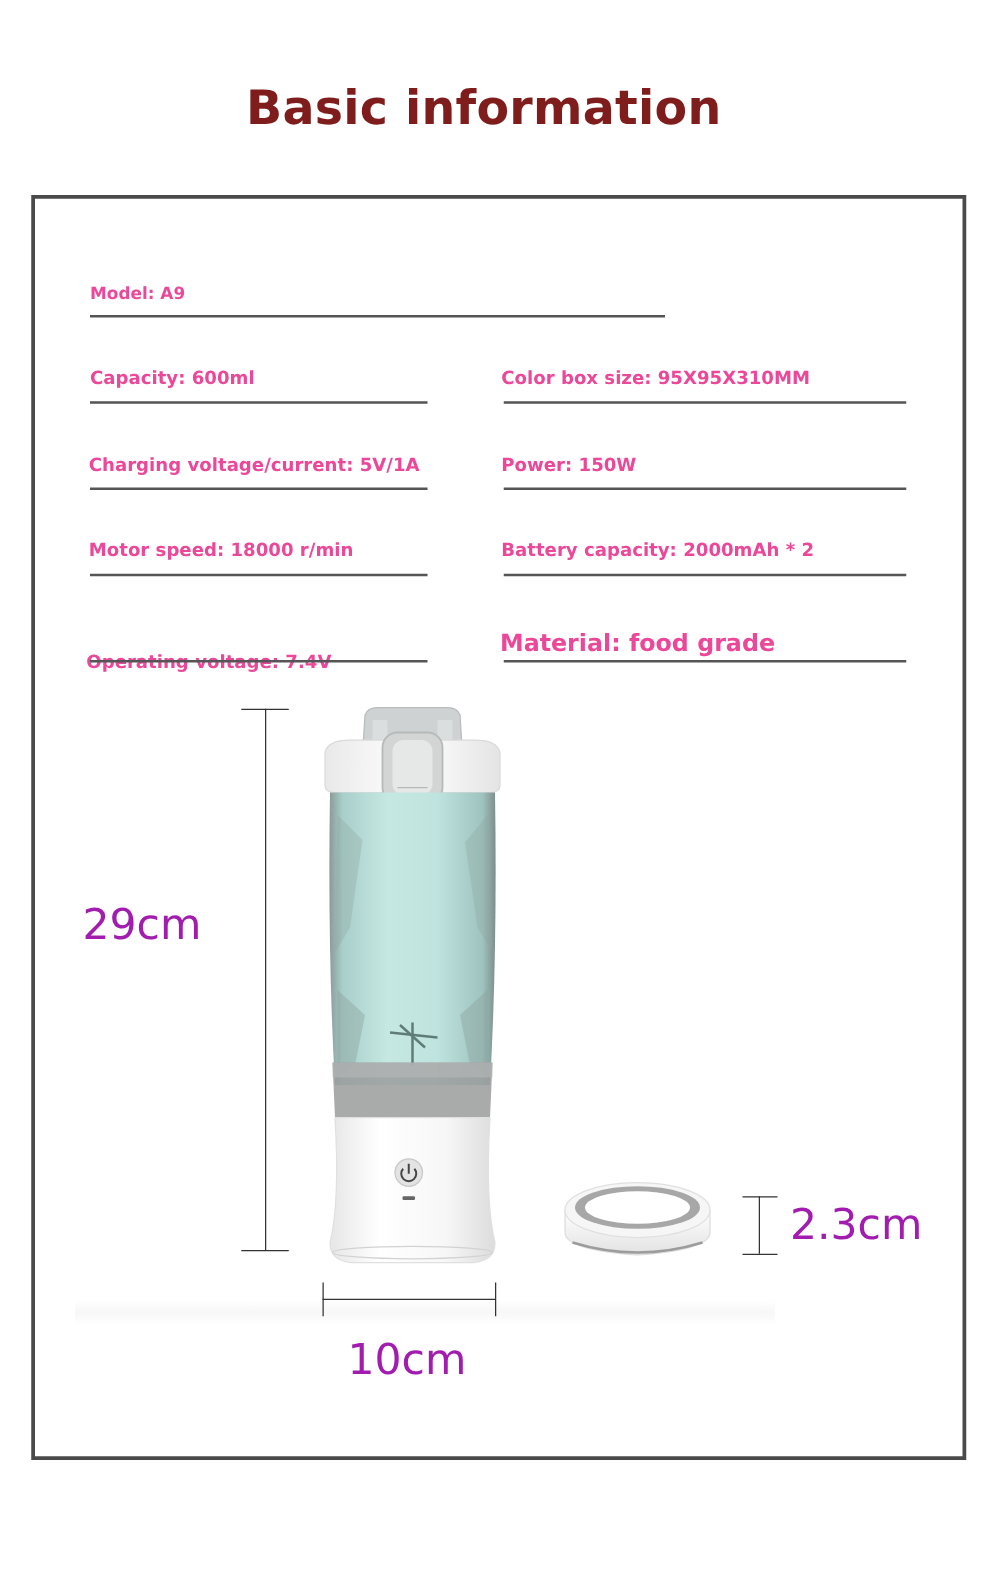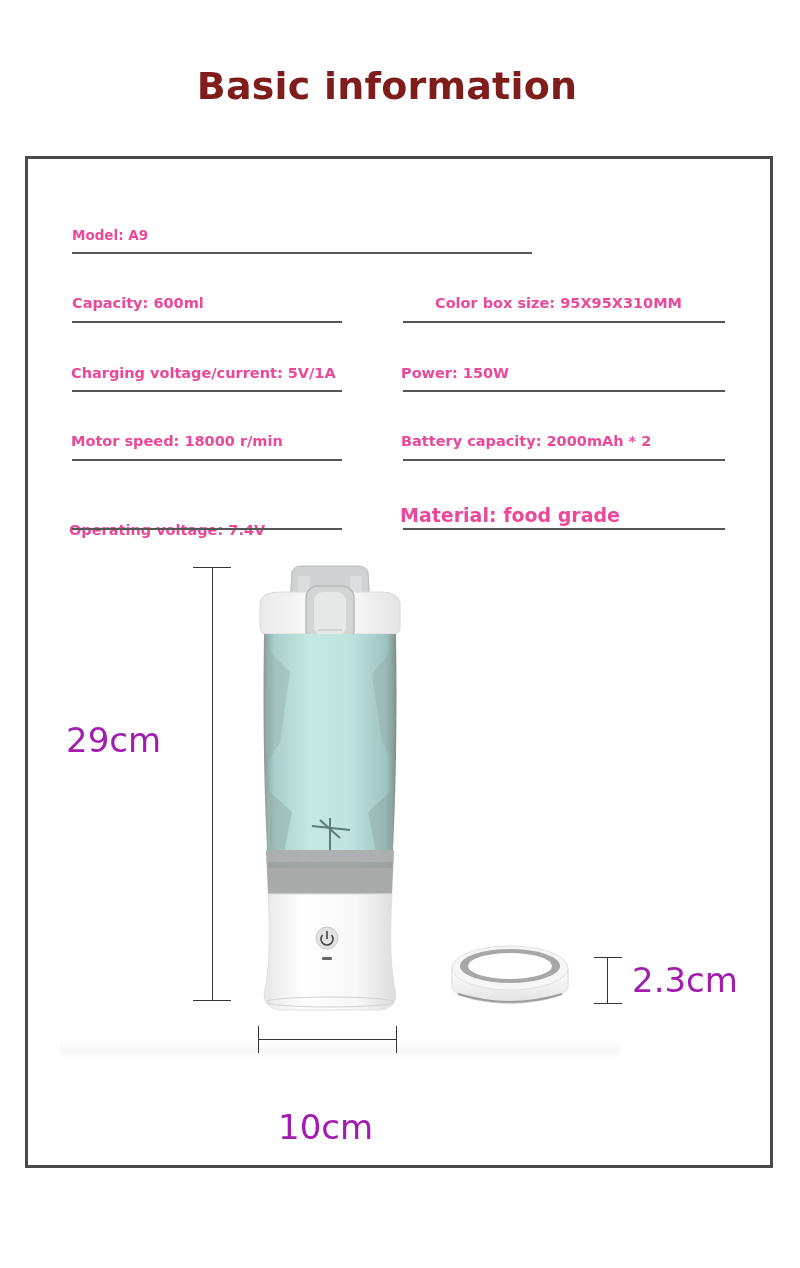--- a/index.html
+++ b/index.html
@@ -20,21 +20,21 @@
 <div class="title">Basic information</div>
 
 <div class="frame"></div>
 
 <div class="spec" style="left:72px; top:227px; font-size:13.5px;">Model: A9</div>
 <div class="rule" style="left:72px; top:252px; width:460px;"></div>
 
 <div class="spec" style="left:72px; top:295px;">Capacity: 600ml</div>
 <div class="rule" style="left:72px; top:321px; width:270px;"></div>
 
-<div class="spec" style="left:401px; top:295px;margin-left:34px;">Color box size: 95X95X310MM</div>
+<div class="spec" style="left:401px; top:295px;">Color box size: 95X95X310MM</div>
 <div class="rule" style="left:403px; top:321px; width:322px;"></div>
 
 <div class="spec" style="left:71px; top:365px;">Charging voltage/current: 5V/1A</div>
 <div class="rule" style="left:72px; top:390px; width:270px;"></div>
 
 <div class="spec" style="left:401px; top:365px;">Power: 150W</div>
 <div class="rule" style="left:403px; top:390px; width:322px;"></div>
 
 <div class="spec" style="left:71px; top:433px;">Motor speed: 18000 r/min</div>
 <div class="rule" style="left:72px; top:459px; width:270px;"></div>
@@ -111,21 +111,21 @@
   <line x1="77" y1="369" x2="77" y2="377" stroke="#444" stroke-width="1.6"></line>
   <rect x="72" y="395" width="10" height="3" rx="1" fill="#666"></rect>
 </svg>
 
 <span style="position:absolute; left:316px; top:927px; width:22px; height:22px;"></span>
 <span style="position:absolute; left:322px; top:957px; width:10px; height:3px;"></span>
 
 <div class="vline" style="left:258px; top:1026px; height:27px;"></div>
 <div class="hline" style="left:258px; top:1039px; width:138px;"></div>
 <div class="vline" style="left:396px; top:1026px; height:27px;"></div>
-<div class="dim-label" style="left:278px; top:1068px;margin-top:39px;">10cm</div>
+<div class="dim-label" style="left:278px; top:1068px;">10cm</div>
 
 <svg class="product" style="left:448px; top:938px;" width="124" height="80" viewBox="0 0 124 80">
   <defs>
     <linearGradient id="cbG" x1="0" x2="0" y1="0" y2="1">
       <stop offset="0" stop-color="#ffffff"></stop>
       <stop offset="1" stop-color="#e2e2e2"></stop>
     </linearGradient>
   </defs>
   <path d="M4 30 L4 48 Q4 62 62 66 Q120 62 120 48 L120 30 Z" fill="url(#cbG)" stroke="#dcdcdc" stroke-width="1"></path>
   <path d="M10 56 Q62 72 114 56" fill="none" stroke="#9c9c9c" stroke-width="2"></path>

